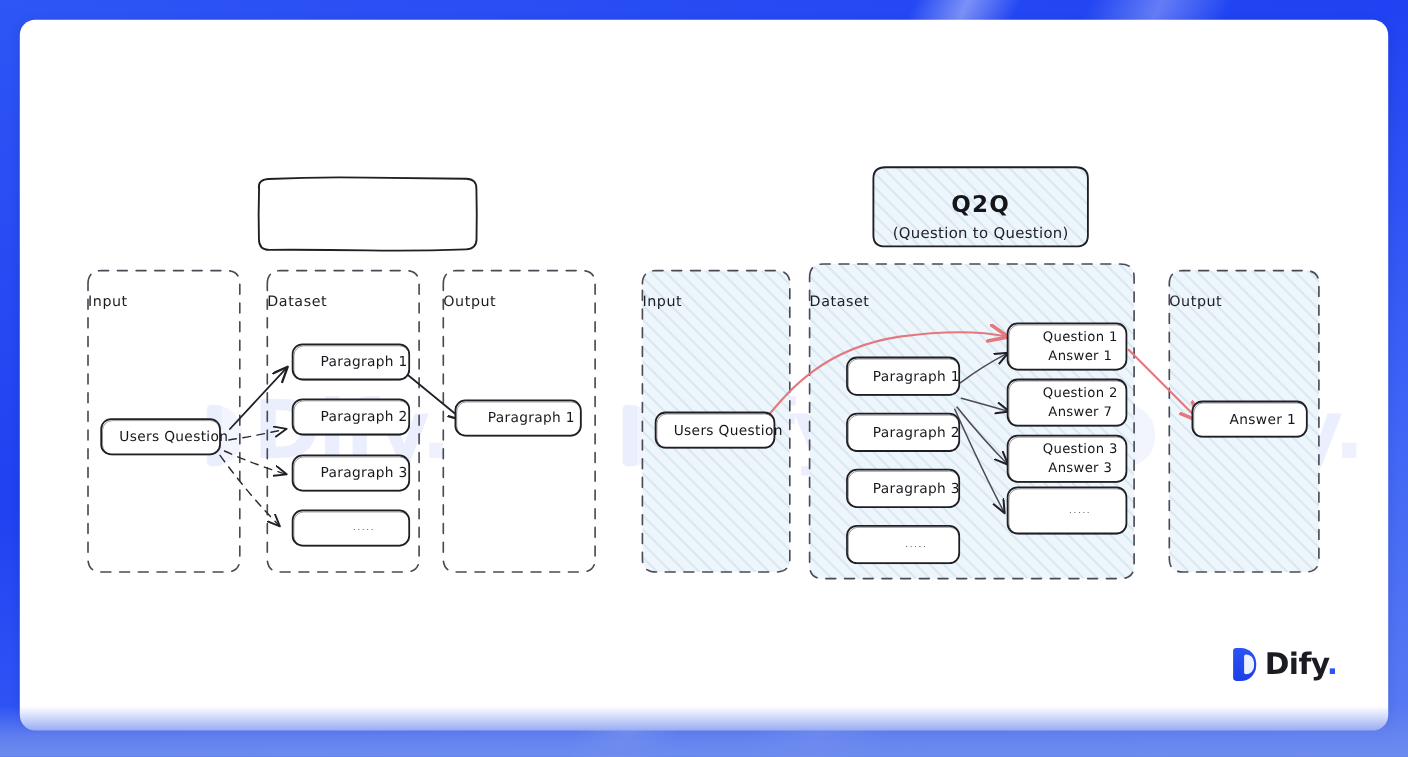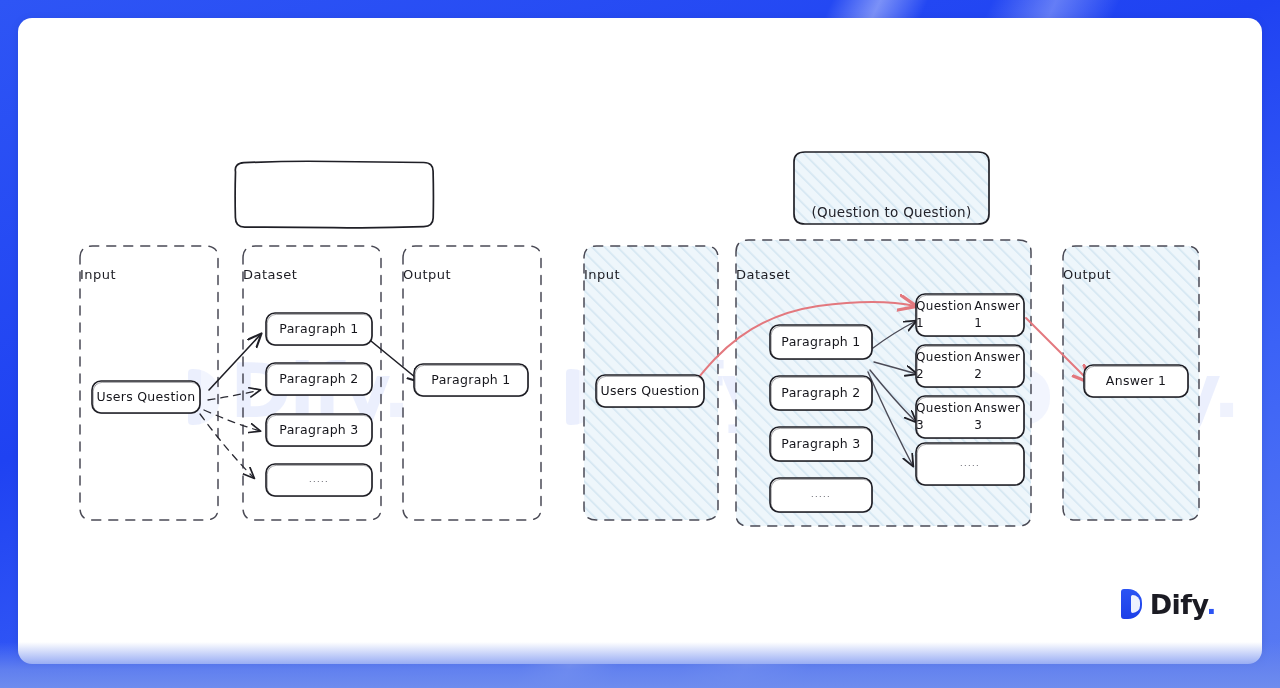--- a/index.html
+++ b/index.html
@@ -50,22 +50,22 @@
     font-size:13.5px;color:#22222a;letter-spacing:.3px;
   }
   
   .grphdr{
     position:absolute;width:100%;text-align:left;font-size:13px;color:#1d1d24;
     letter-spacing:.5px;
   }
   
   .node-txt{
     position:absolute;display:flex;align-items:center;justify-content:center;
-    font-size:12.5px;color:#16161c;letter-spacing:.3px;
-    line-height:1.45;pointer-events:none;
+    flex-direction:column;font-size:12.5px;color:#16161c;letter-spacing:.3px;
+    line-height:1.45;pointer-events:none;padding-left:12px;
   }
   .node-txt.small{font-size:12px;}
   .dots{letter-spacing:1.5px;font-size:8px;color:#55555e;}
   
   #logo{position:absolute;right:46px;bottom:44px;display:flex;align-items:flex-start;}
   #logo .glyph{
     width:21px;height:30px;margin-right:8px;position:relative;
     background:linear-gradient(180deg,#2b54f4,#1c3fe8);
     border-radius:3px 14px 14px 3px;
   }
@@ -209,20 +209,21 @@
       <span>Paragraph 3</span>
     </div>
     <div class="node-txt" style="left:248px;top:446px;width:106px;height:32px;">
       <span class="dots">.....</span>
     </div>
     <div class="node-txt" style="left:396px;top:346px;width:114px;height:32px;">
       <span>Paragraph 1</span>
     </div>
 
     <div class="titlebox" style="left:776px;top:144px;width:195px;height:62px;">
+      <div class="t1">Q2Q</div>
       <div class="t2">(Question to Question)</div>
     </div>
 
     <div class="grphdr" style="left:566px;top:249px;width:134px;">Input</div>
     <div class="grphdr" style="left:718px;top:249px;width:295px;">Dataset</div>
     <div class="grphdr" style="left:1045px;top:249px;width:136px;">Output</div>
 
     <div class="node-txt" style="left:578px;top:357px;width:108px;height:32px;">
       <span>Users Question</span>
     </div>
@@ -238,21 +239,21 @@
     <div class="node-txt" style="left:752px;top:460px;width:102px;height:34px;">
       <span class="dots">.....</span>
     </div>
 
     <div class="node-txt small" style="left:898px;top:276px;width:108px;height:42px;">
       <span>Question 1</span>
       <span>Answer 1</span>
     </div>
     <div class="node-txt small" style="left:898px;top:327px;width:108px;height:42px;border-radius:16px;">
       <span>Question 2</span>
-      <span>Answer 2</span>
+      <span>Answer 7</span>
     </div>
     <div class="node-txt small" style="left:898px;top:378px;width:108px;height:42px;">
       <span>Question 3</span>
       <span>Answer 3</span>
     </div>
     <div class="node-txt" style="left:898px;top:425px;width:108px;height:42px;">
       <span class="dots">.....</span>
     </div>
 
     <div class="node-txt" style="left:1066px;top:347px;width:104px;height:32px;">

